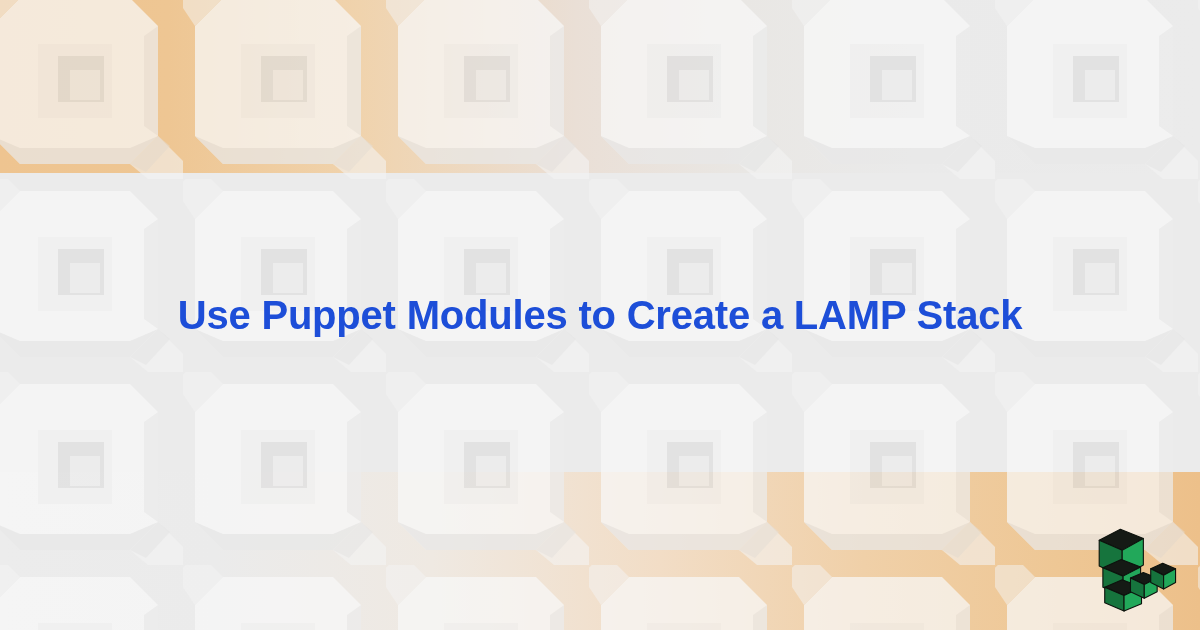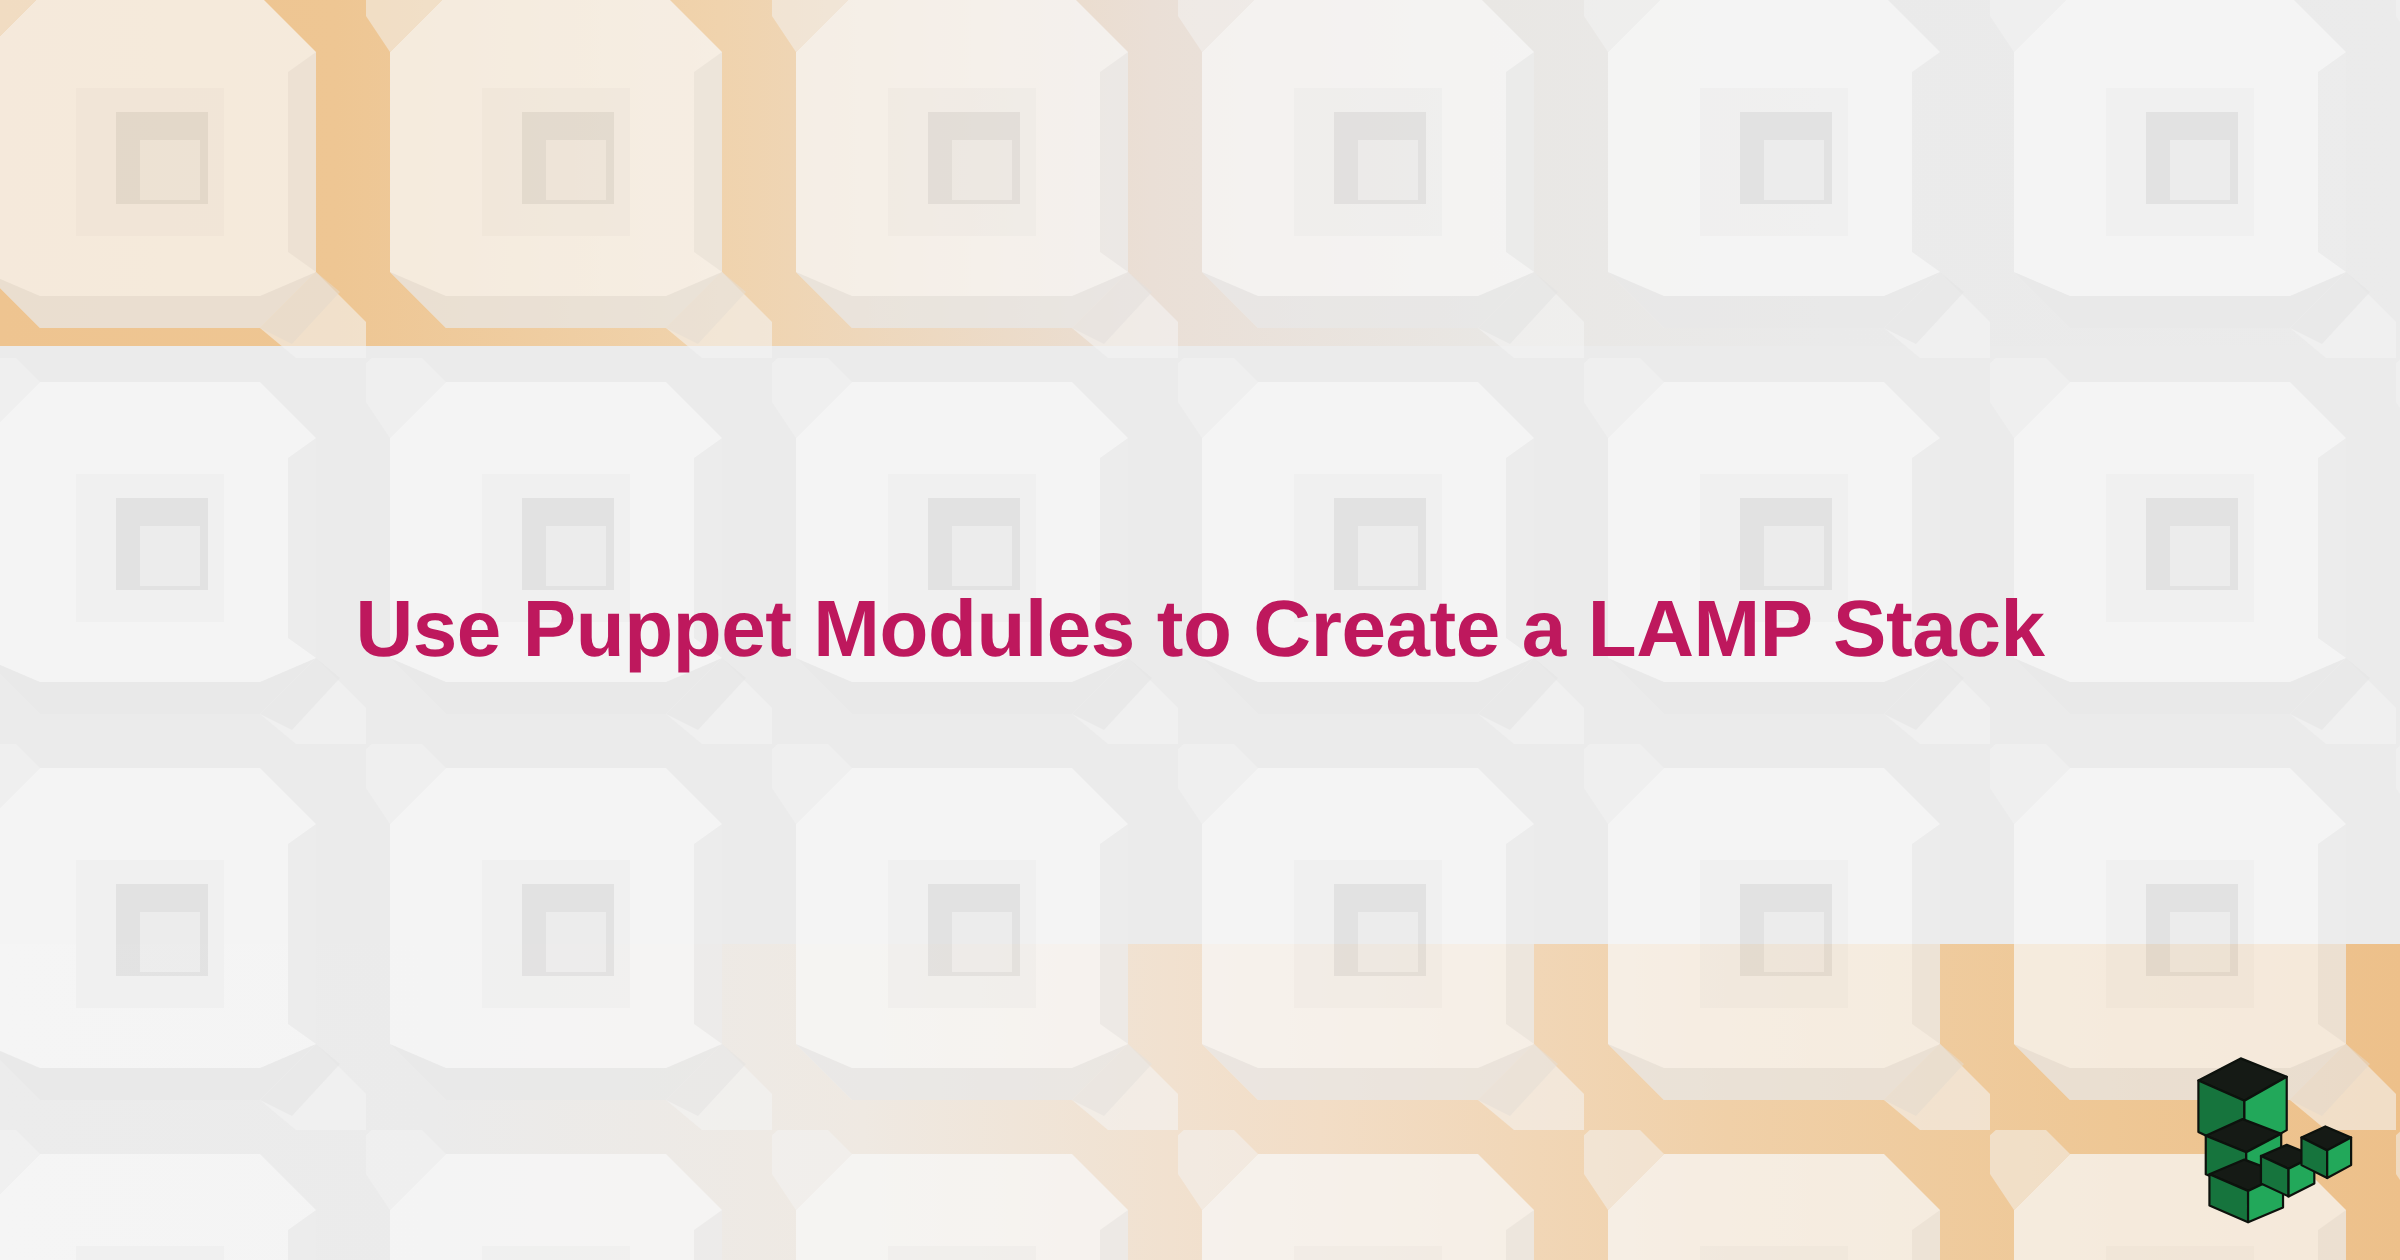--- a/index.html
+++ b/index.html
@@ -73,21 +73,21 @@
     height: 630px;
     display: flex;
     align-items: center;
     justify-content: center;
     z-index: 4;
   }
   #page-title {
     font-family: "Liberation Sans", sans-serif;
     font-size: 40px;
     font-weight: bold;
-    color: #be185d;
+    color: #1d4ed8;
     letter-spacing: -0.2px;
     text-align: center;
     line-height: 1.1;
     margin: 0;
     padding: 0 60px;
     white-space: nowrap;
   }
 
   
   #logo {

